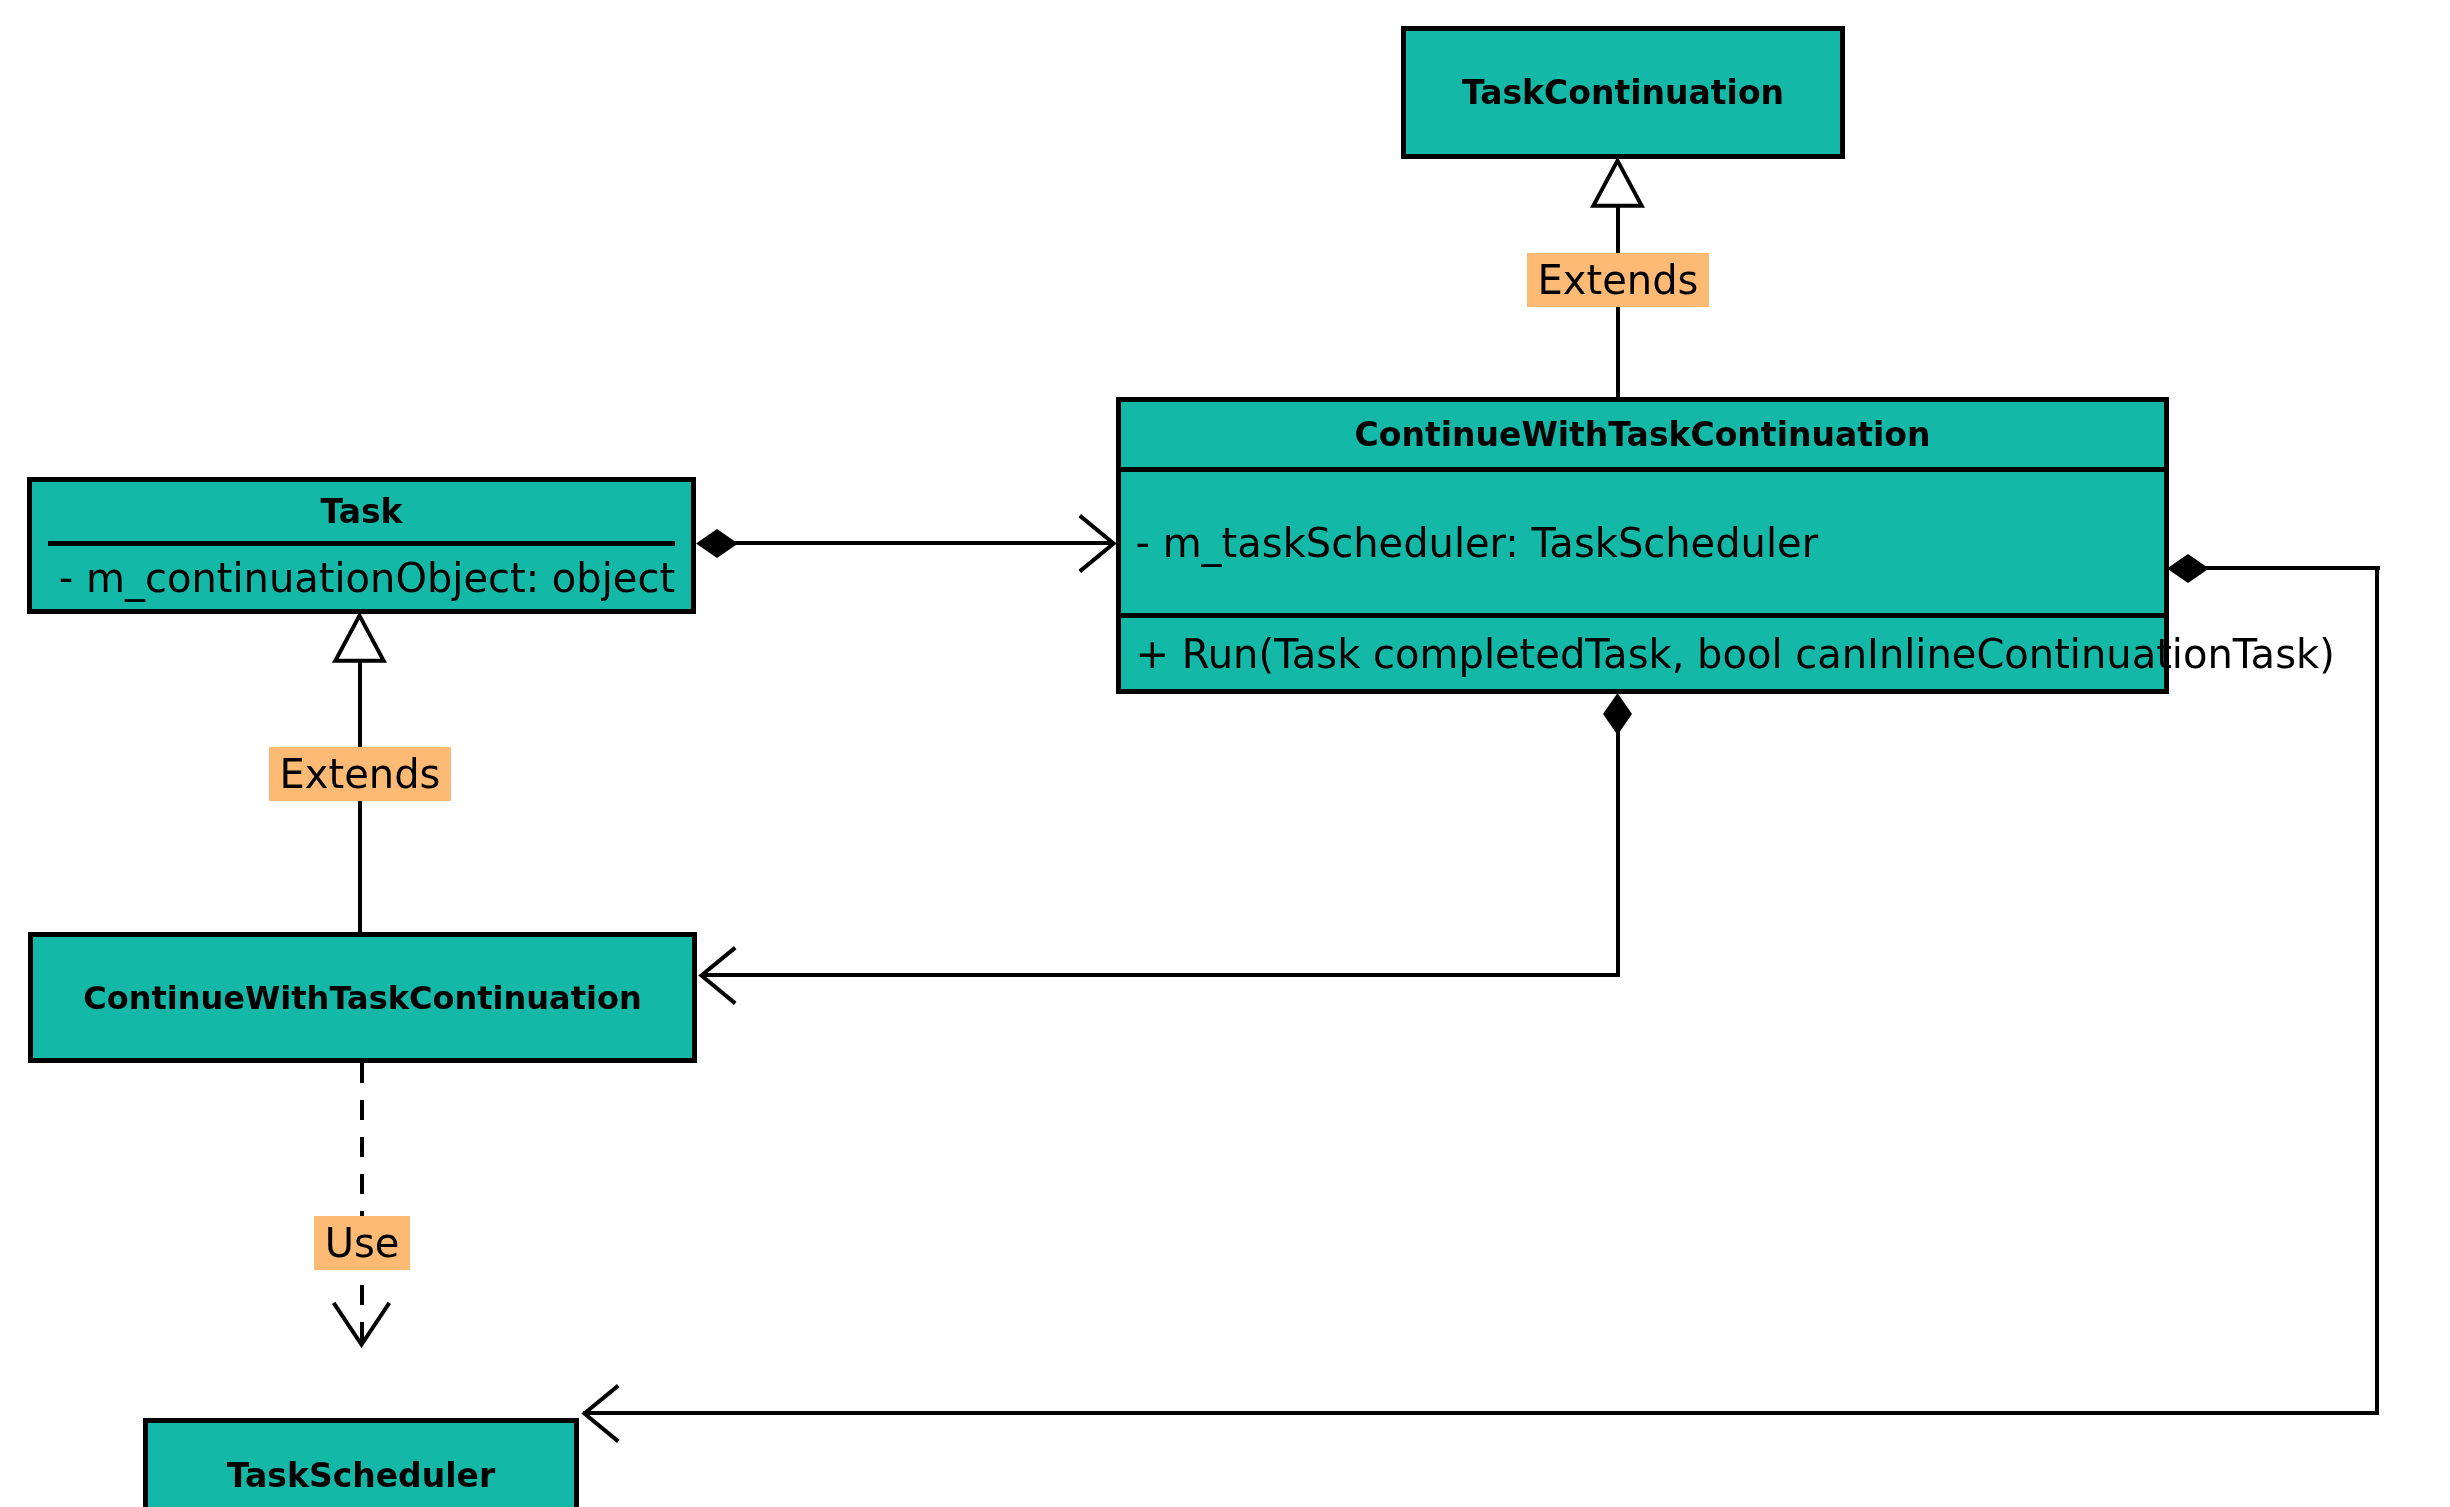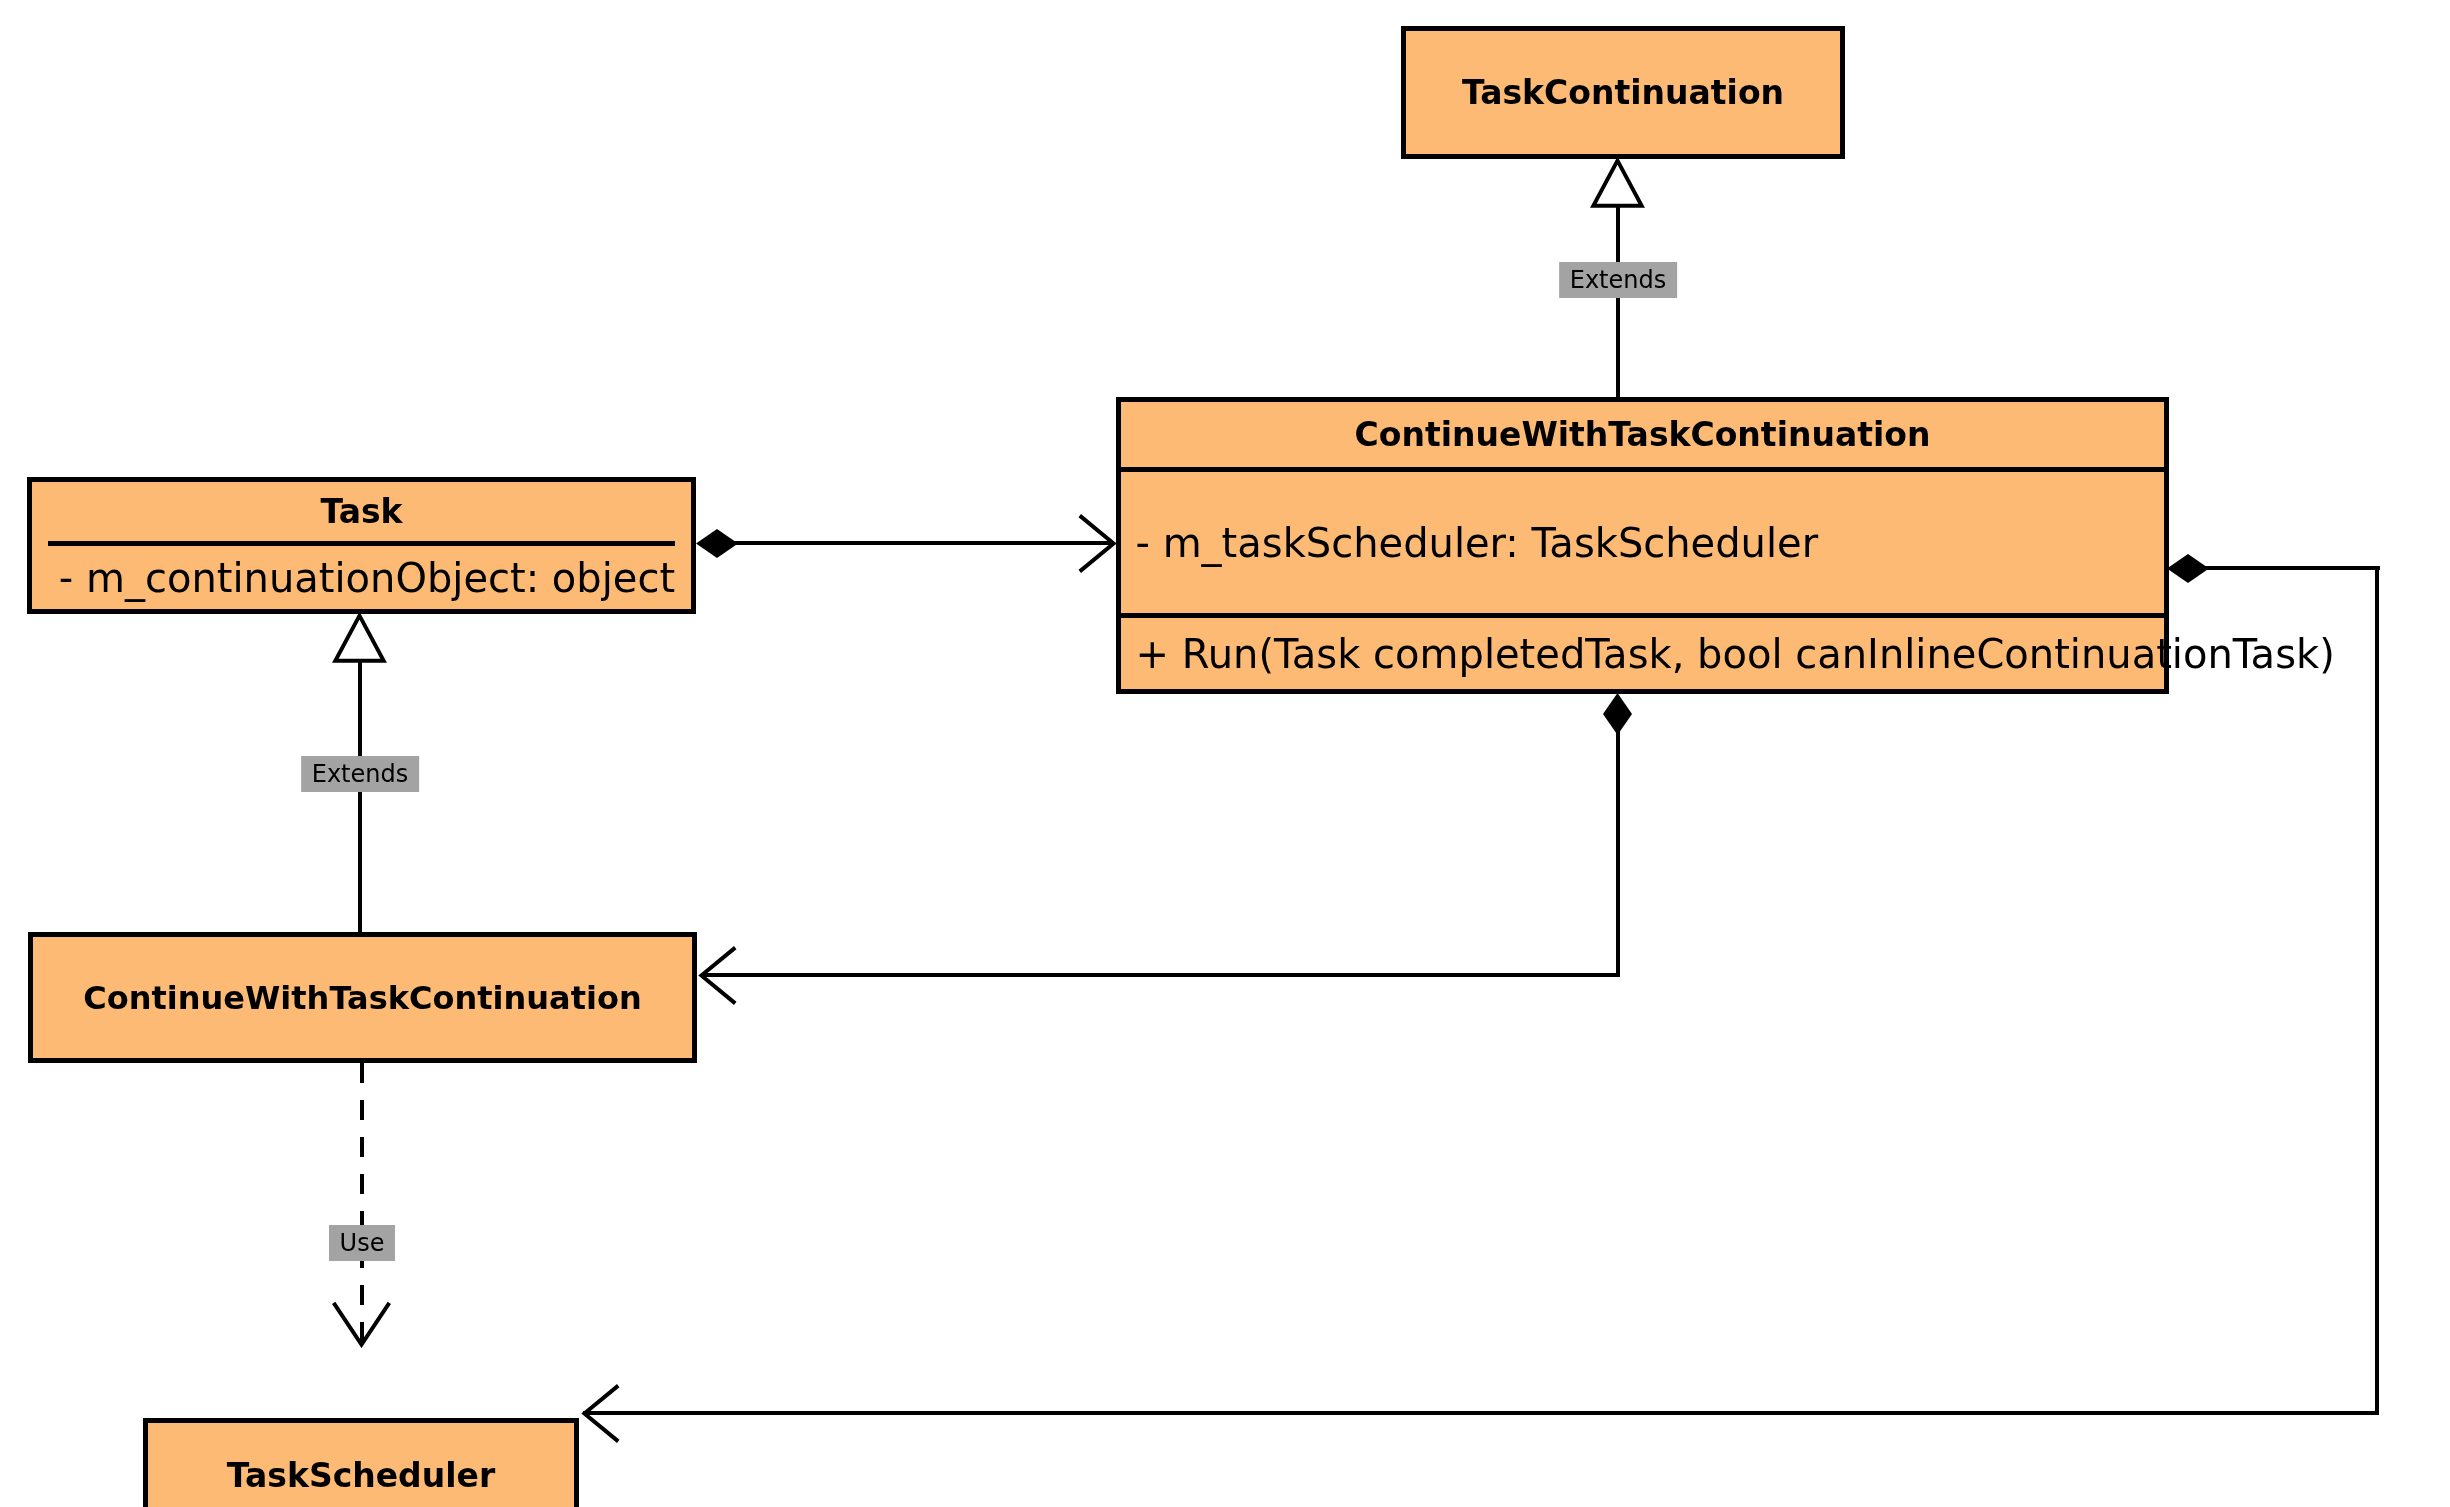--- a/index.html
+++ b/index.html
@@ -12,21 +12,21 @@
     position: relative;
     width: 2450px;
     height: 1508px;
     background: #ffffff;
     overflow: hidden;
   }
   
   .uml-box {
     position: absolute;
     box-sizing: border-box;
-    background: #fdba74;
+    background: #14b8a6;
     border: 5.3px solid #000000;
     display: flex;
     flex-direction: column;
     z-index: 3;
   }
   .uml-title {
     display: flex;
     align-items: center;
     justify-content: center;
     font-weight: 700;
@@ -65,23 +65,23 @@
     position: absolute;
     background: #000000;
     z-index: 4;
   }
   .diamond.h { width: 42px; height: 29px; clip-path: polygon(0 50%, 50% 0, 100% 50%, 50% 100%); }
   .diamond.v { width: 29px; height: 42px; clip-path: polygon(0 50%, 50% 0, 100% 50%, 50% 100%); }
   .glyph { position: absolute; z-index: 4; line-height: 0; }
   .edge-label {
     position: absolute;
     transform: translate(-50%, -50%);
-    background: #a3a3a3;
+    background: #fdba74;
     padding: 4px 10.6px;
-    font-size: 24px;
+    font-size: 40px;
     color: #000000;
     white-space: nowrap;
     z-index: 2;
   }
 </style>
 </head>
 <body>
 
 <div class="canvas">
 

